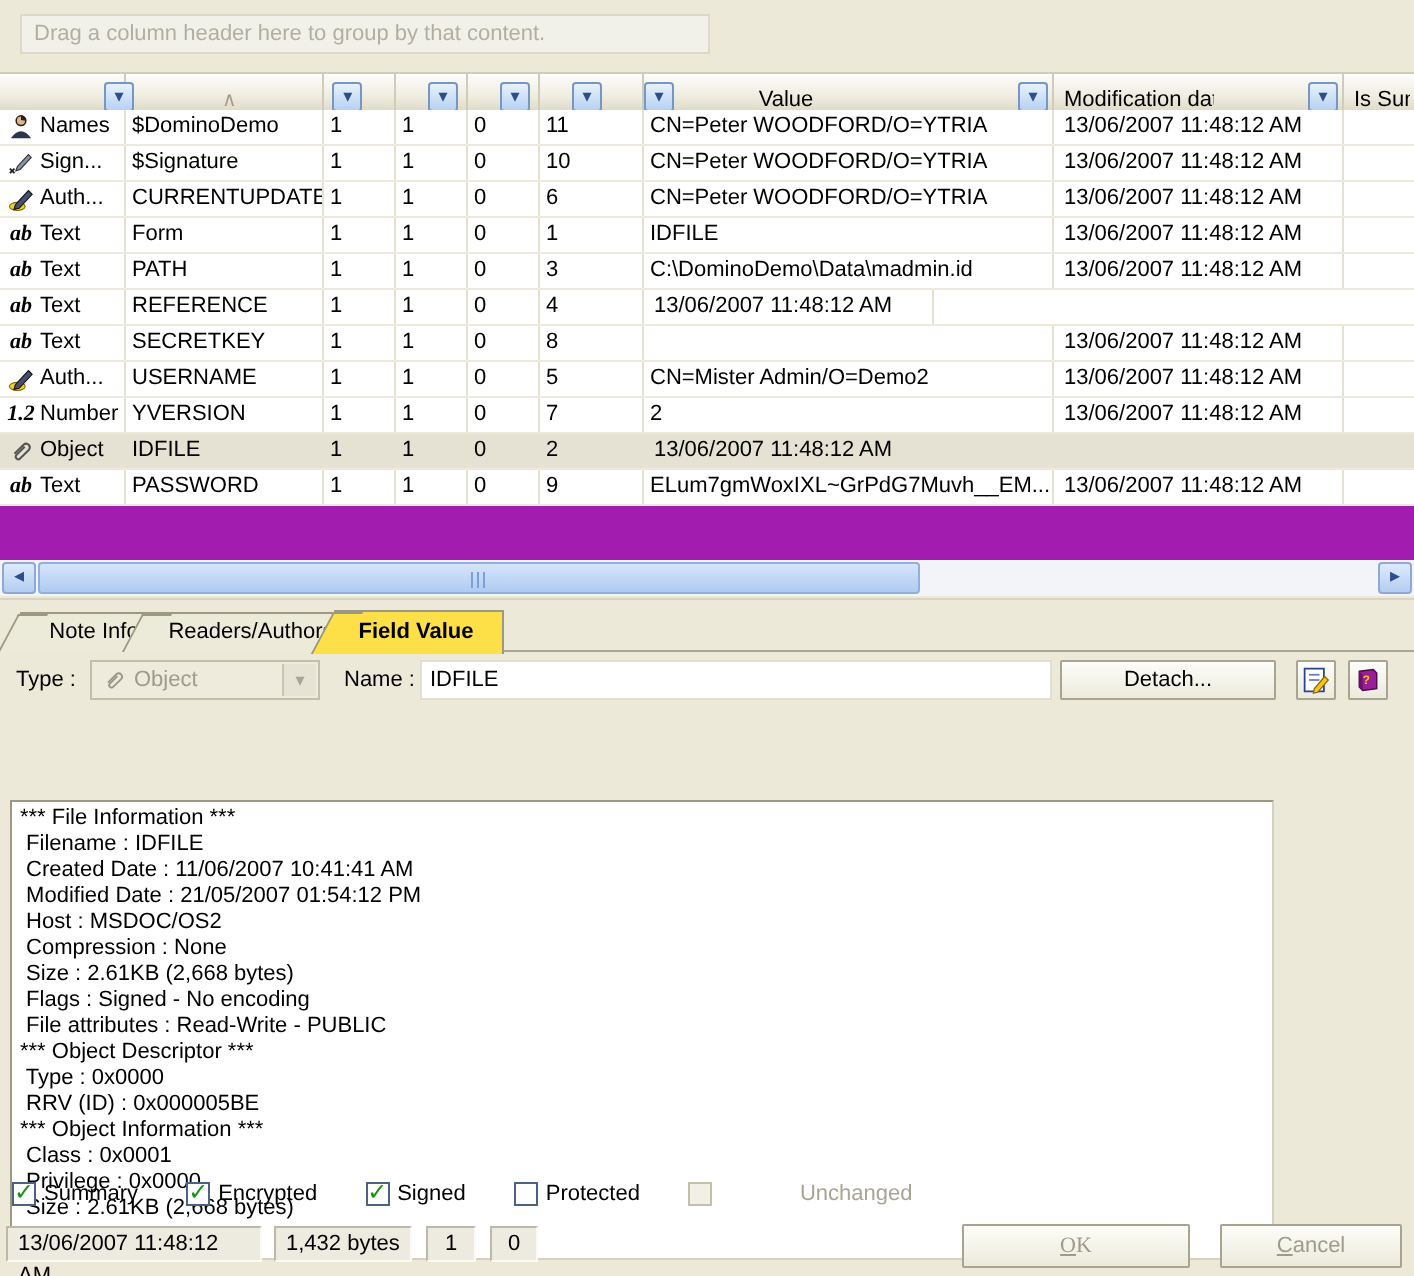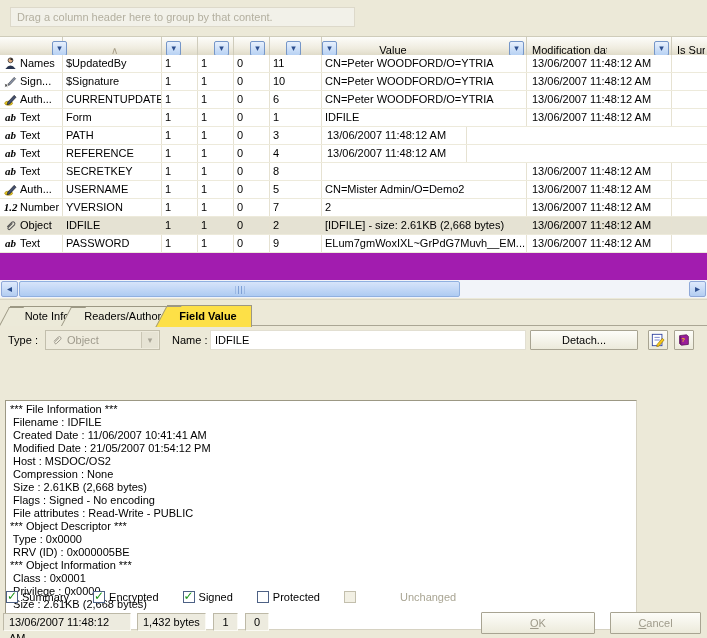--- a/index.html
+++ b/index.html
@@ -85,21 +85,21 @@
     margin-right:4px;position:relative;flex:none;}
   .box .mark{position:absolute;left:0px;top:-3px;color:#169416;font-size:12px;font-weight:bold;}
   .chk.disabled .box{border-color:#c3bfad;background:#f2f0e4;}
   .chk.disabled .lbl{color:#a9a593;margin-left:40px;}
   
   .status{position:absolute;left:0;top:612px;width:707px;height:26px;}
   .sbox{position:absolute;top:1px;height:18px;line-height:16px;box-sizing:border-box;
     background:#edebdf;border:1px solid #bdb9a7;border-bottom-color:#fbfaf4;border-right-color:#fbfaf4;
     padding:0 5px;}
   .sbox.center{text-align:center;}
-  .okbtn{position:absolute;left:481px;top:0;width:114px;height:22px;line-height:20px;color:#9f9b8b;}
+  .okbtn{position:absolute;left:481px;top:0;width:114px;height:22px;line-height:20px;color:#9f9b8b;font-family:Liberation Serif, serif;}
   .cancelbtn{position:absolute;left:610px;top:0;width:91px;height:22px;line-height:20px;color:#9f9b8b;}
   u{text-decoration:underline;}
 </style>
 </head>
 <body>
 
 <div id="app">
 
   <div class="group-bar">Drag a column header here to group by that content.</div>
 
@@ -147,21 +147,21 @@
         <div class="c c0">
           <span class="ticon">
             <svg width="13" height="13" viewBox="0 0 14 14">
               <circle cx="7" cy="3.6" r="2.6" fill="#e8b285" stroke="#222" stroke-width="0.8"></circle>
               <path d="M7 1 a2.6 2.6 0 0 1 2.6 2.6 L7 3.2 Z" fill="#222"></path>
               <path d="M1.5 13 q5.5 -7.5 11 0 Z" fill="#2a3550"></path>
             </svg>
           </span>
           <span>Names</span>
         </div>
-        <div class="c c1">$UpdatedBy</div>
+        <div class="c c1">$DominoDemo</div>
         <div class="c c2">1</div>
         <div class="c c3">1</div>
         <div class="c c4">0</div>
         <div class="c c5">11</div>
         <div class="c c6">CN=Peter WOODFORD/O=YTRIA</div>
         <div class="c c7">13/06/2007 11:48:12 AM</div>
         <div class="c c8"></div>
       </div>
       <div class="trow">
         <div class="c c0">
@@ -222,20 +222,21 @@
           <span class="ticon">
             <i class="txt-ic">ab</i>
           </span>
           <span>Text</span>
         </div>
         <div class="c c1">PATH</div>
         <div class="c c2">1</div>
         <div class="c c3">1</div>
         <div class="c c4">0</div>
         <div class="c c5">3</div>
+        <div class="c c6">C:\DominoDemo\Data\madmin.id</div>
         <div class="c c7">13/06/2007 11:48:12 AM</div>
         <div class="c c8"></div>
       </div>
       <div class="trow">
         <div class="c c0">
           <span class="ticon">
             <i class="txt-ic">ab</i>
           </span>
           <span>Text</span>
         </div>
@@ -305,21 +306,20 @@
               <path d="M3.5 8.5 L8.5 3.5 a2 2 0 0 1 2.8 2.8 L6.5 11 a1.3 1.3 0 0 1 -1.9 -1.9 L9 4.7" fill="none" stroke="#555" stroke-width="1.1"></path>
             </svg>
           </span>
           <span>Object</span>
         </div>
         <div class="c c1">IDFILE</div>
         <div class="c c2">1</div>
         <div class="c c3">1</div>
         <div class="c c4">0</div>
         <div class="c c5">2</div>
-        <div class="c c6">[IDFILE] - size: 2.61KB (2,668 bytes)</div>
         <div class="c c7">13/06/2007 11:48:12 AM</div>
         <div class="c c8"></div>
       </div>
       <div class="trow">
         <div class="c c0">
           <span class="ticon">
             <i class="txt-ic">ab</i>
           </span>
           <span>Text</span>
         </div>

